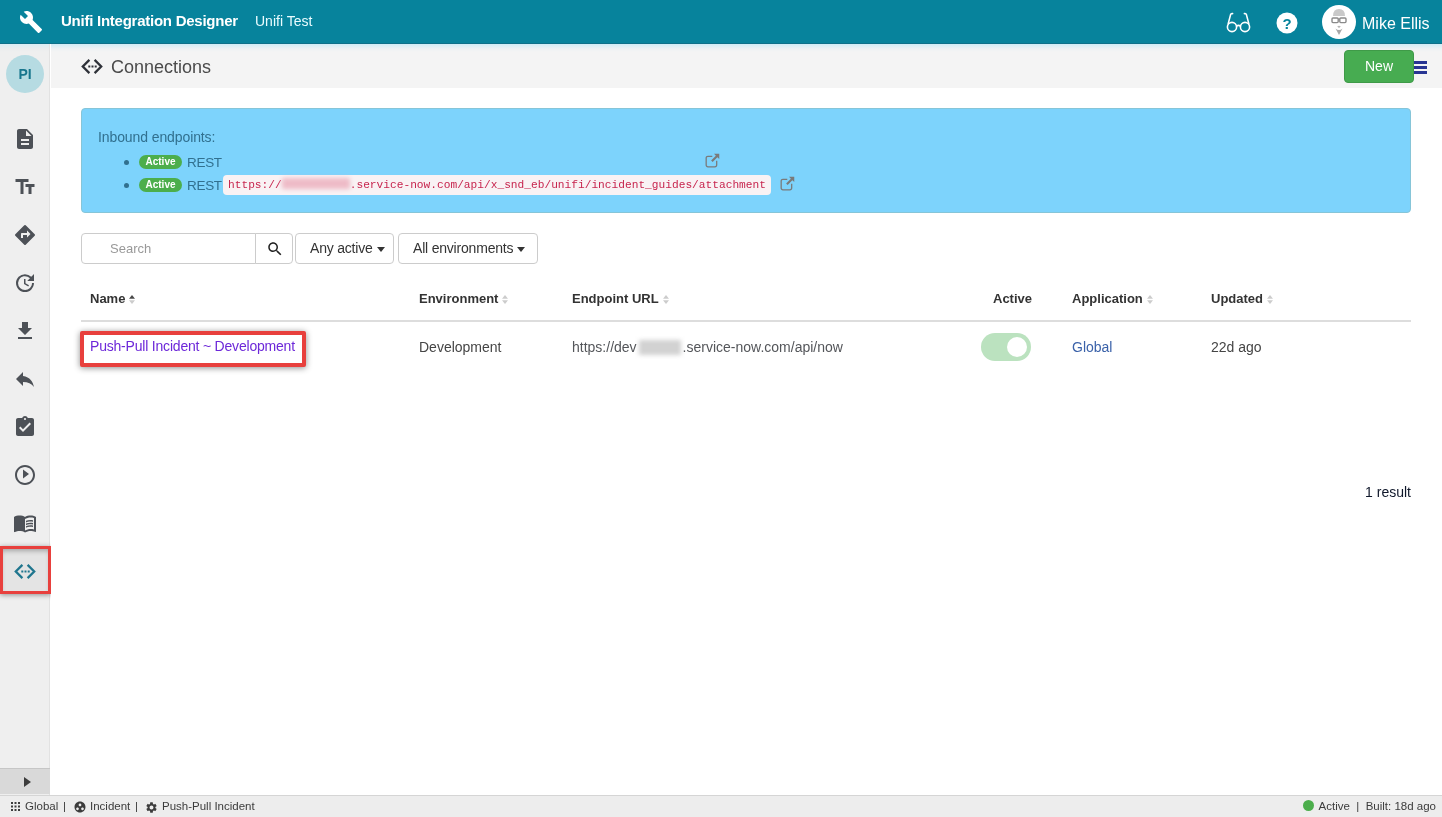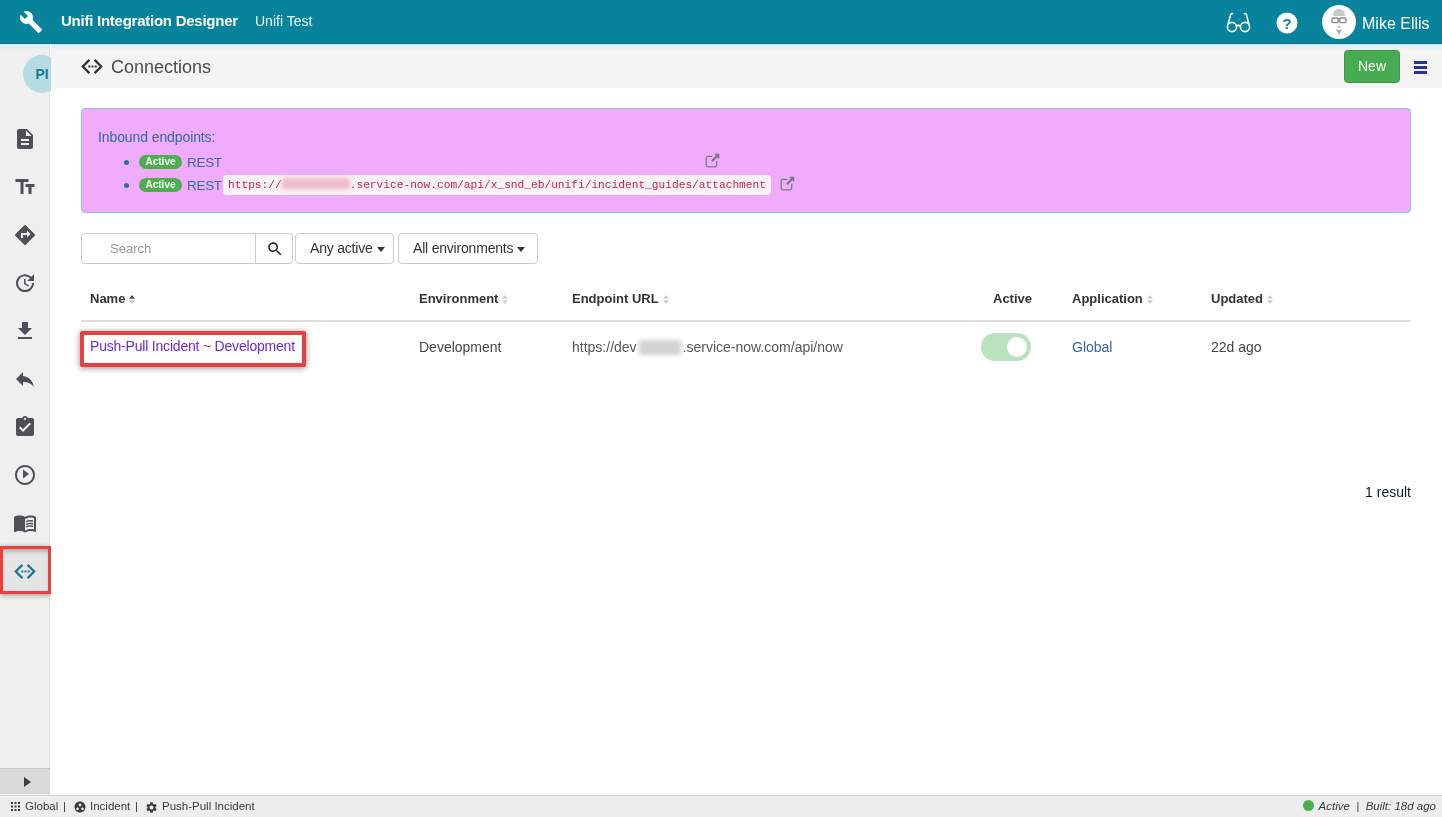--- a/index.html
+++ b/index.html
@@ -12,41 +12,41 @@
 .topbar .wrench { position:absolute; left:19px; top:10px; }
 .topbar .title { position:absolute; left:61px; top:12px; color:#fff; font-size:15px; font-weight:bold; letter-spacing:-0.25px; white-space:nowrap; }
 .topbar .subtitle { position:absolute; left:255px; top:13px; color:#eafcff; font-size:14px; letter-spacing:0; white-space:nowrap; }
 .topbar .glasses { position:absolute; left:1225px; top:12px; }
 .topbar .help { position:absolute; left:1276px; top:12px; }
 .topbar .avatar { position:absolute; left:1322px; top:5px; width:34px; height:34px; border-radius:50%; background:#fff; overflow:hidden; }
 .topbar .uname { position:absolute; left:1362px; top:15px; color:#fff; font-size:16px; white-space:nowrap; }
 
 
 .sidebar { position:absolute; left:0; top:44px; width:50px; height:751px; background:linear-gradient(to bottom,#d8edf4 0,#ebedee 5px,#efefef 8px); border-right:1px solid #e2e2e2; }
-.pi { position:absolute; left:23px; top:11px; width:38px; height:38px; border-radius:50%; background:#b6dbe2; color:#18768d; font-weight:bold; font-size:14px; text-align:center; line-height:38px; }
+.pi { position:absolute; left:6px; top:11px; width:38px; height:38px; border-radius:50%; background:#b6dbe2; color:#18768d; font-weight:bold; font-size:14px; text-align:center; line-height:38px; }
 .sic { position:absolute; left:13px; width:24px; height:24px; }
 .sic svg { display:block; }
 .sel-cell { position:absolute; left:0px; top:502px; width:51px; height:48px; background:#e4e4e4; border:3px solid #e8403d; box-shadow:0 1px 5px rgba(0,0,0,.4), inset 0 4px 5px -2px rgba(0,0,0,.28); }
 .sel-cell svg { position:absolute; left:10px; top:10px; }
 .expander { position:absolute; left:0; top:724px; width:50px; height:26px; background:#d9d9d9; border-top:1px solid #c6c6c6; }
 .expander .tri { position:absolute; left:24px; top:8px; width:0; height:0; border-left:7px solid #3c3c3c; border-top:5px solid transparent; border-bottom:5px solid transparent; }
 
 
 .cstrip { position:absolute; left:51px; top:44px; width:1391px; height:44px; background:linear-gradient(to bottom,#cfecf6 0,#eef2f4 5px,#f4f4f4 8px); }
 .cstrip .cicon { position:absolute; left:29px; top:10px; }
 .cstrip .ctext { position:absolute; left:60px; top:13px; font-size:18px; color:#4b4b4b; }
-.btn-new { position:absolute; left:1293px; top:6px; width:56px; height:33px; background:#47ac51; border:1px solid #3f9a48; border-radius:4px; color:#fff; font-size:14px; text-align:center; line-height:31px; }
+.btn-new { position:absolute; left:1293px; top:6px; width:70px; height:33px; background:#47ac51; border:1px solid #3f9a48; border-radius:4px; color:#fff; font-size:14px; text-align:center; line-height:31px; }
 .burger { position:absolute; left:1363px; top:17px; width:13px; height:13px; }
 .burger div { height:3px; background:#283593; margin-bottom:2px; }
 
 
 .content { position:absolute; left:51px; top:88px; width:1391px; height:707px; background:#fff; }
 
 
-.ibox { position:absolute; left:30px; top:20px; width:1330px; height:105px; border:1px solid #86c5d8; border-radius:4px; background:#f0abfc; }
+.ibox { position:absolute; left:30px; top:20px; width:1330px; height:105px; border:1px solid #86c5d8; border-radius:4px; background:#7dd3fc; }
 .ibox .ilabel { position:absolute; left:16px; top:20px; font-size:14px; color:#31708f; letter-spacing:-0.1px; }
 .irow { position:absolute; left:0; width:1320px; height:20px; }
 .irow .dot { position:absolute; left:42px; top:8px; width:5px; height:5px; border-radius:50%; background:#31708f; }
 .irow .badge { position:absolute; left:57px; top:3px; height:14px; padding:0 6.5px; background:#4cae4c; border-radius:8px; color:#fff; font-size:10px; font-weight:bold; line-height:14px; letter-spacing:0; }
 .irow .rest { position:absolute; left:105px; top:3px; font-size:13.5px; color:#31708f; letter-spacing:-0.3px; }
 .irow .code { position:absolute; left:141px; top:0px; height:20px; line-height:20px; padding:0 5px; background:#f9f2f4; border-radius:4px; color:#c7254e; font-family:"Liberation Mono", monospace; font-size:11.2px; white-space:nowrap; }
 .blurpink { display:inline-block; width:68px; height:11px; background:#eebbc7; filter:blur(2px); border-radius:2px; vertical-align:-1px; }
 .irow .ext { position:absolute; top:1px; }
 
 
@@ -71,21 +71,21 @@
 .blurgray { display:inline-block; width:42px; height:15px; background:#d2d2d2; filter:blur(2px); vertical-align:-3px; margin:0 2px; }
 .toggle { position:absolute; left:930px; top:10.5px; width:50px; height:28px; border-radius:14px; background:#bbe2bf; }
 .toggle .knob { position:absolute; left:26px; top:4px; width:20px; height:20px; border-radius:50%; background:#fff; }
 .oneresult { position:absolute; right:31px; top:396px; font-size:14px; color:#0f172a; }
 
 
 .statusbar { position:absolute; left:0; top:795px; width:1442px; height:22px; background:#ededed; border-top:1px solid #d5d5d5; font-size:11.5px; color:#3c3c3c; }
 .statusbar .lft { position:absolute; left:0px; top:0px; width:400px; height:22px; }
 .statusbar .lft span.it { position:absolute; top:4px; white-space:nowrap; }
 .statusbar svg.abs { position:absolute; top:5px; }
-.statusbar .rgt { position:absolute; right:6px; top:4px;font-style:italic; }
+.statusbar .rgt { position:absolute; right:6px; top:4px; }
 .statusbar svg { vertical-align:-2px; }
 .gdot { display:inline-block; width:11px; height:11px; border-radius:50%; background:#4cae4c; vertical-align:-1px; margin-right:5px; }
 
 a { text-decoration:none; }
 </style>
 </head>
 <body>
 <div id="page">
 
   <div class="topbar">

